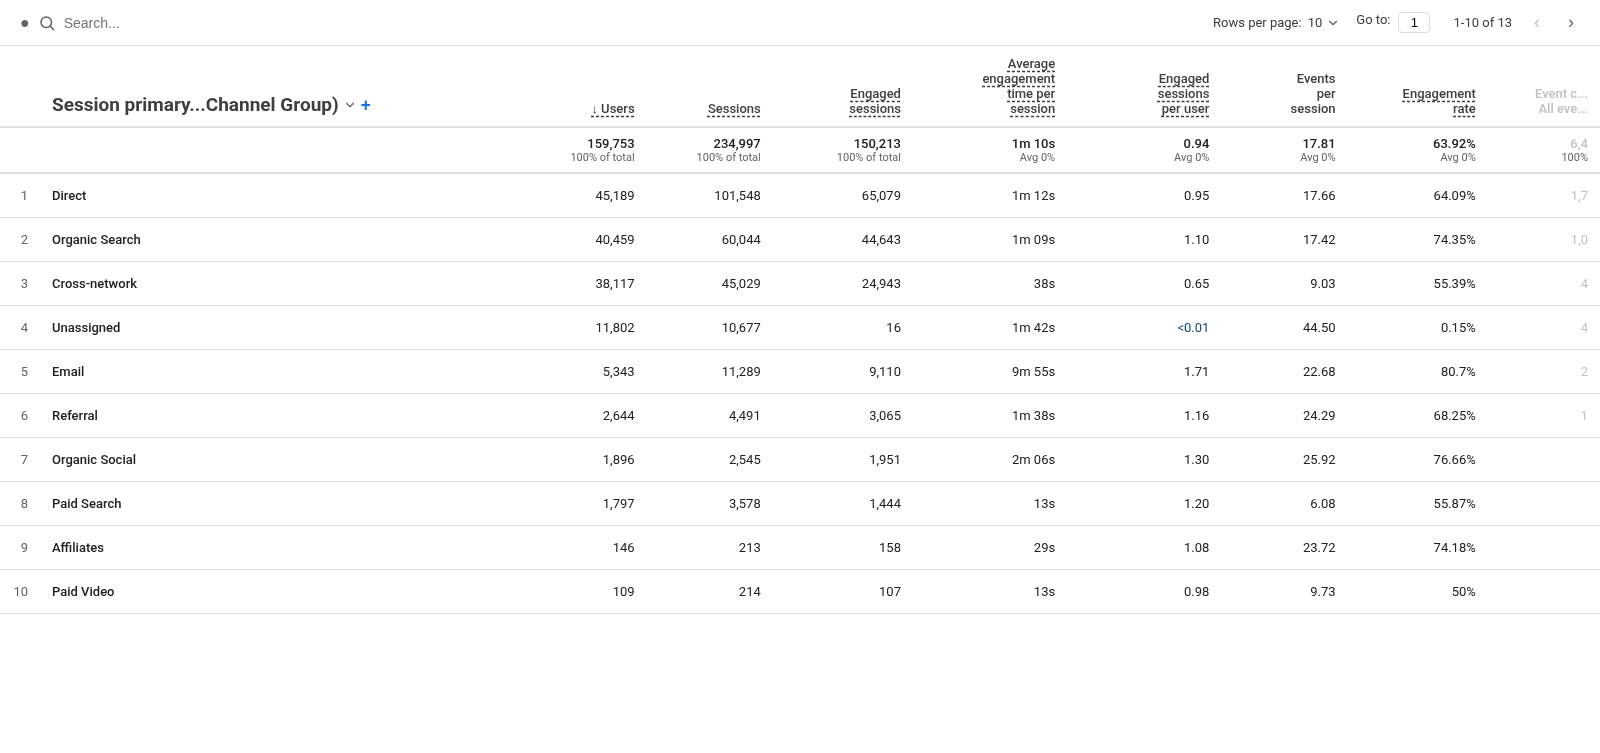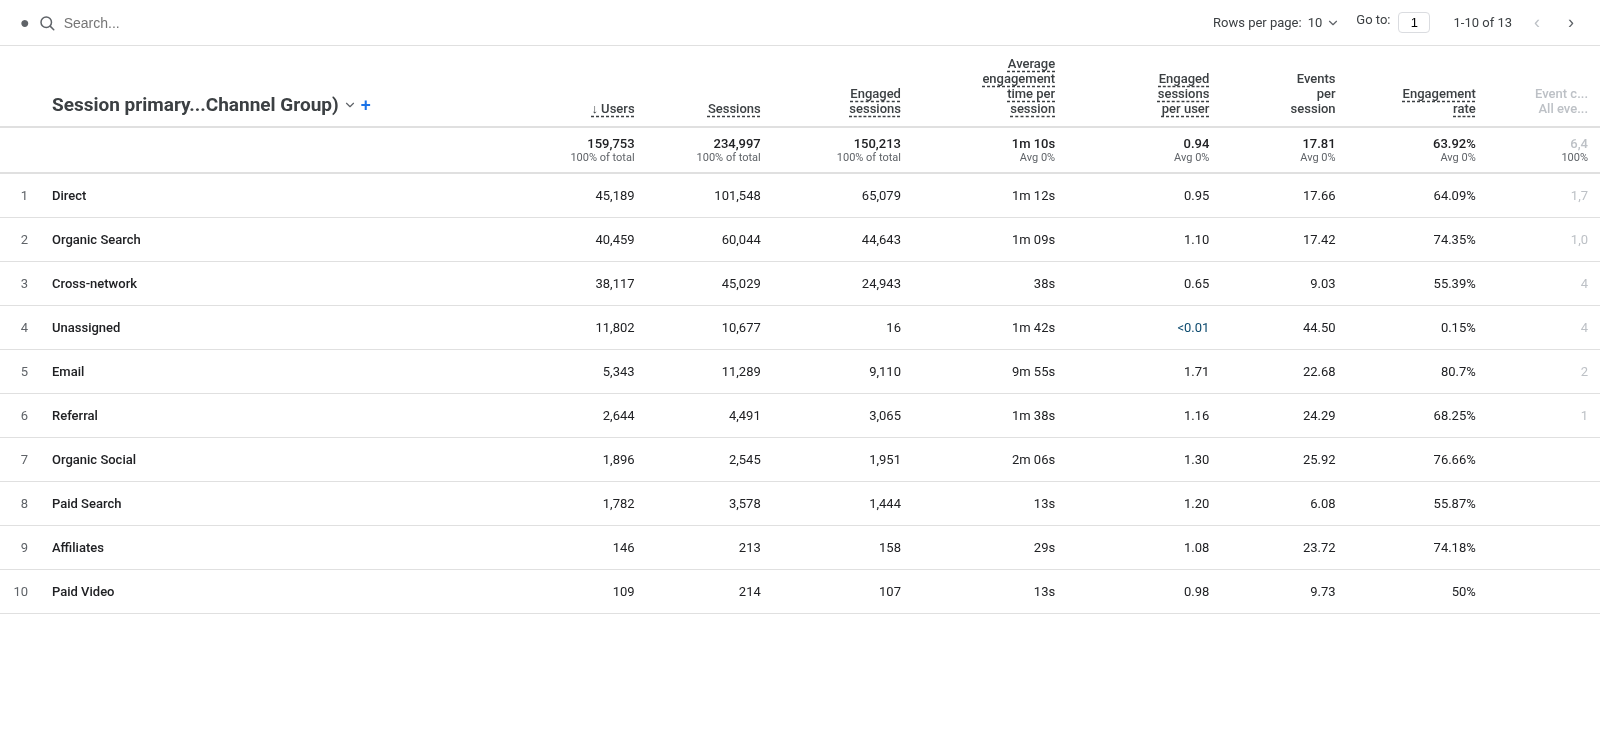--- a/index.html
+++ b/index.html
@@ -404,21 +404,21 @@
     <td>1,951</td>
     <td>2m 06s</td>
     <td style="">1.30</td>
     <td>25.92</td>
     <td>76.66%</td>
     <td style="color:#bdc1c6;"></td>
   </tr>
       <tr>
     <td class="row-num">8</td>
     <td class="channel-name">Paid Search</td>
-    <td>1,782</td>
+    <td>1,797</td>
     <td>3,578</td>
     <td>1,444</td>
     <td>13s</td>
     <td style="">1.20</td>
     <td>6.08</td>
     <td>55.87%</td>
     <td style="color:#bdc1c6;"></td>
   </tr>
       <tr>
     <td class="row-num">9</td>

